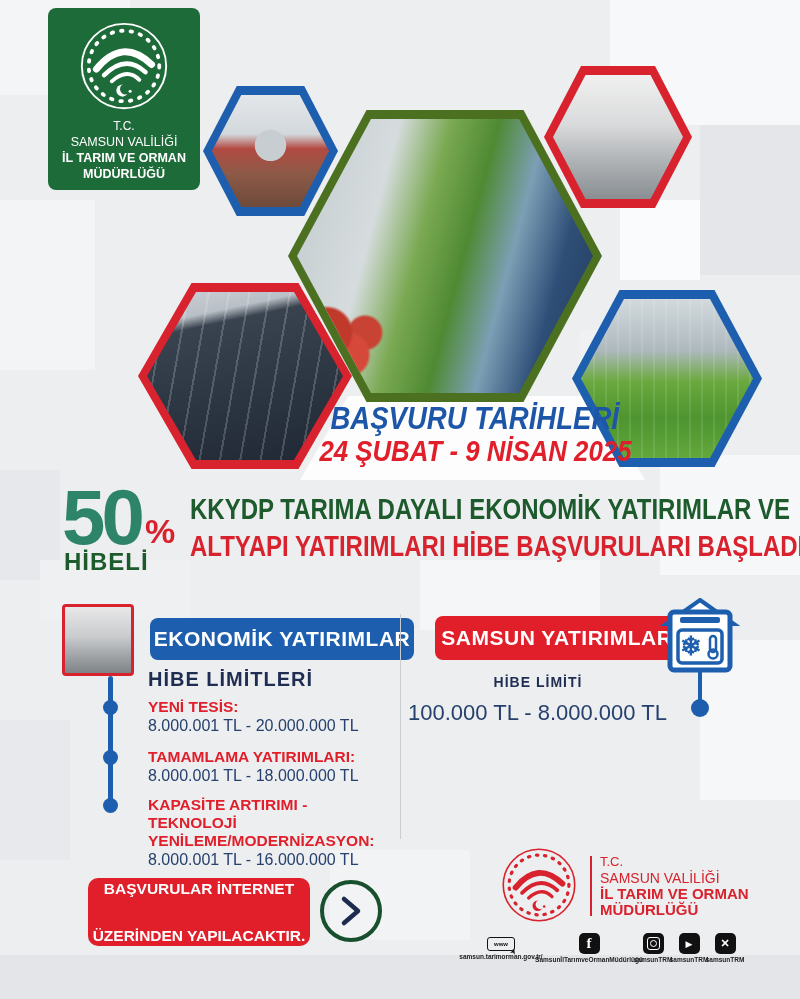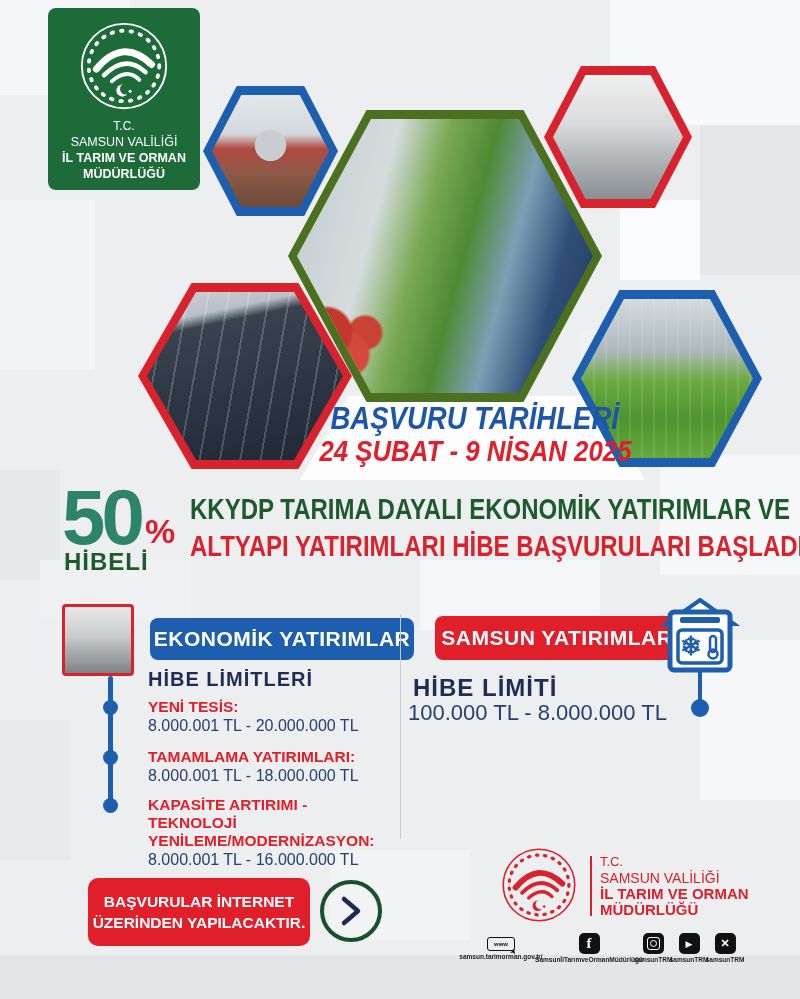--- a/index.html
+++ b/index.html
@@ -161,26 +161,26 @@
       <rect x="20" y="19" width="40" height="6" rx="2" fill="#1d5fae"></rect>
       <rect x="18" y="32" width="44" height="33" rx="4" fill="none" stroke="#1d5fae" stroke-width="3.5"></rect>
       <text x="31" y="57" font-size="26" fill="#1d5fae" text-anchor="middle" font-weight="bold">❄</text>
       <rect x="50" y="38" width="6" height="16" rx="3" fill="none" stroke="#1d5fae" stroke-width="2.5"></rect>
       <circle cx="53" cy="56" r="4.5" fill="none" stroke="#1d5fae" stroke-width="2.5"></circle>
       <line x1="40" y1="72" x2="40" y2="106" stroke="#1d5fae" stroke-width="4"></line>
       <circle cx="40" cy="110" r="9" fill="#1d5fae"></circle>
     </svg>
   </div>
 
-  <div class="abs" style="left:413px;top:674px;width:250px;text-align:left;color:#1f2d52;font-weight:bold;font-size:24px;letter-spacing:1px;z-index:3;">HİBE LİMİTİ</div>
+  <div class="abs" style="left:413px;top:674px;width:250px;text-align:center;color:#1f2d52;font-weight:bold;font-size:14px;letter-spacing:1px;z-index:3;">HİBE LİMİTİ</div>
 
   <div class="abs" style="left:408px;top:700px;width:260px;color:#27406e;font-size:22px;z-index:3;">100.000 TL - 8.000.000 TL</div>
 
 
-  <div class="abs" style="left:88px;top:878px;width:222px;height:68px;background:#e01f2a;border-radius:10px;display:flex;flex-direction:column;align-items:center;justify-content:center;z-index:3;cursor:pointer;">
+  <div class="abs" style="left:88px;top:878px;width:222px;height:68px;background:#e01f2a;border-radius:10px;display:flex;flex-direction:column;align-items:center;justify-content:space-between;z-index:3;cursor:pointer;">
     <div style="color:#fff;font-weight:bold;font-size:15.5px;line-height:21px;">BAŞVURULAR İNTERNET</div>
     <div style="color:#fff;font-weight:bold;font-size:15.5px;line-height:21px;">ÜZERİNDEN YAPILACAKTIR.</div>
   </div>
 
   <div class="abs" style="left:320px;top:880px;width:62px;height:62px;border:4px solid #184f2c;border-radius:50%;box-sizing:border-box;display:flex;align-items:center;justify-content:center;z-index:3;cursor:pointer;">
     <svg width="26" height="34" viewBox="0 0 26 34">
       <polyline points="6,5 20,17 6,29" fill="none" stroke="#1d2b4f" stroke-width="4.5" stroke-linecap="round" stroke-linejoin="round"></polyline>
     </svg>
   </div>
 

